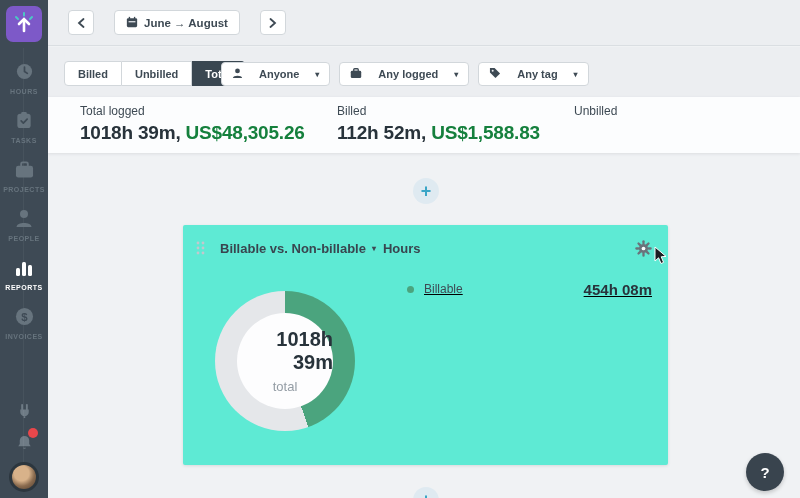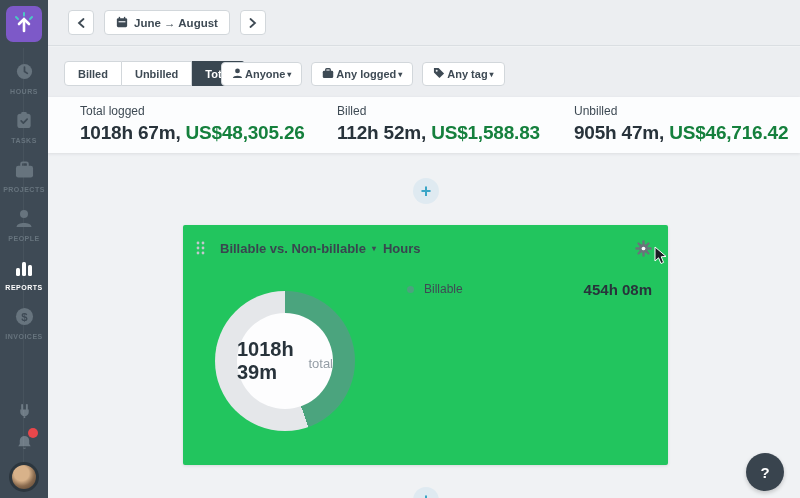--- a/index.html
+++ b/index.html
@@ -17,63 +17,63 @@
   .nav-label { font-size:7px; font-weight:700; letter-spacing:.5px; }
   .tool-icon { position:absolute; left:0; width:48px; display:flex; justify-content:center; color:#6E7B85; }
   .plug-wrap { top:402px; }
   .bell-wrap { top:434px; }
   .red-dot { position:absolute; left:28px; top:428px; width:10px; height:10px; border-radius:50%; background:#E8474B; z-index:3; }
   .avatar-ring { position:absolute; left:9px; top:462px; width:30px; height:30px; border-radius:50%; background:#2C363E; display:flex; align-items:center; justify-content:center; z-index:2; }
   .avatar { width:24px; height:24px; border-radius:50%; background:radial-gradient(circle at 40% 35%, #D8B28A 0 35%, #8A6B4F 60%, #4E3B2C 100%); }
 
   
   .topbar { position:absolute; left:48px; top:0; width:752px; height:46px; background:#ECEEF1; border-bottom:1px solid #DADEE2; }
-  .datenav { position:absolute; left:20px; top:10px; display:flex; gap:10px;border-radius:8px; }
+  .datenav { position:absolute; left:20px; top:10px; display:flex; gap:20px;border-radius:8px; }
   .btn { background:#FFFFFF; border:1px solid #D2D7DB; border-radius:4px; height:25px; display:flex; align-items:center; justify-content:center; color:#3E4A54; cursor:pointer; }
   .chev-btn { width:26px; }
   .date-btn { padding:0 11px; gap:6px; font-size:11.5px; font-weight:700; }
 
   
   .filtersrow { position:absolute; left:48px; top:47px; width:752px; height:50px; background:#ECEEF1; }
   .segmented { position:absolute; left:16px; top:14px; display:flex; }
   .seg { height:25px; padding:0 13px; background:#FFFFFF; border:1px solid #D2D7DB; border-left-width:0; font-size:11px; font-weight:700; color:#3E4A54; display:flex; align-items:center; cursor:pointer; }
   .seg:first-child { border-left-width:1px; border-radius:4px 0 0 4px; }
   .seg:last-child { border-radius:0 4px 4px 0; }
   .seg.active { background:#3A4751; border-color:#3A4751; color:#FFFFFF; }
   .dropdowns { position:absolute; left:173px; top:15px; display:flex; gap:9px; }
-  .dd { padding:0 10px; height:24px; gap:2px; font-size:11px; font-weight:700; }
+  .dd { padding:0 10px; height:24px; gap:16px; font-size:11px; font-weight:700; }
   .caret { font-size:8px; color:#3E4A54; }
 
   
   .summary { position:absolute; left:48px; top:97px; width:752px; height:56px; background:#FCFDFE; box-shadow:0 1px 3px rgba(40,50,60,.10); z-index:1; }
   .sum-col { position:absolute; top:7px; }
   .sum-col.c0 { left:32px; } .sum-col.c1 { left:289px; } .sum-col.c2 { left:526px; }
   .sum-label { font-size:12px; color:#3E4A54; }
   .sum-value { margin-top:4px; font-size:19px; font-weight:700; color:#28333B; letter-spacing:-.2px; }
   .sum-money { color:#15803d; }
 
   
   .add-btn { position:absolute; left:413px; top:178px; width:26px; height:26px; border-radius:50%; background:#DFEAF1; color:#3AA5C6; font-size:18px; font-weight:700; display:flex; align-items:center; justify-content:center; cursor:pointer; line-height:1; }
   .add-btn.partial { top:487px; }
 
-  .card { position:absolute; left:183px; top:225px; width:485px; height:240px; background:#22c55e; border-radius:2px; box-shadow:0 1px 3px rgba(40,50,60,.12); }
+  .card { position:absolute; left:183px; top:225px; width:485px; height:240px; background:#5eead4; border-radius:2px; box-shadow:0 1px 3px rgba(40,50,60,.12); }
   .card-header { height:46px; display:flex; align-items:center; padding:0 16px 0 13px; }
   .handle { margin-right:15px; display:flex; cursor:grab; }
   .card-title { font-size:13px; font-weight:700; color:#39454F; cursor:pointer; display:flex; align-items:center; gap:6px; }
   .card-subtitle { font-size:13px; font-weight:700; color:#39454F; margin-left:7px; }
   .gear { margin-left:auto; cursor:pointer; display:flex; }
 
   .card-body { display:flex; padding:6px 16px 0 32px; }
   .donut { width:140px; height:140px; border-radius:50%; margin-top:14px;
            background:conic-gradient(#4BA47E 0deg 160.5deg, #E5E7EA 160.5deg 360deg); position:relative; }
-  .donut-hole { position:absolute; inset:22px; border-radius:50%; background:#FDFDFE; display:flex; flex-direction:row; align-items:center; justify-content:center; }
+  .donut-hole { position:absolute; inset:22px; border-radius:50%; background:#FDFDFE; display:flex; flex-direction:column; align-items:center; justify-content:center;text-align:right; }
   .donut-value { font-size:20px; font-weight:700; color:#28333B; }
   .donut-label { font-size:13px; color:#949DA5; margin-top:5px; }
 
-  .legend { flex:1; margin-left:52px; margin-top:0; }
+  .legend { flex:1; margin-left:52px; margin-top:0;text-decoration:underline; }
   .legend-row { display:flex; align-items:center; height:24px; margin-bottom:4px; }
   .dot { width:7px; height:7px; border-radius:50%; margin-right:10px; }
   .legend-label { font-size:12px; color:#3E4A54; }
   .legend-value { margin-left:auto; font-size:15px; font-weight:700; color:#28333B; }
 
   .help-btn { position:absolute; left:746px; top:453px; width:38px; height:38px; border-radius:50%; background:#39444E; color:#FFFFFF; font-size:15px; font-weight:700; display:flex; align-items:center; justify-content:center; cursor:pointer; box-shadow:0 2px 4px rgba(0,0,0,.2); }
 
   .cursor { position:absolute; left:654px; top:246px; z-index:9; }
 </style>
 </head>
@@ -244,37 +244,33 @@
         <span>Any tag</span>
         <span class="caret">▾</span>
       </div>
     </div>
   </div>
 
   <div class="summary">
     <div class="sum-col c0">
       <div class="sum-label">Total logged</div>
       <div class="sum-value">
-        <span>1018h 67m,</span>
+        <span>1018h 39m,</span>
         <span class="sum-money">US$48,305.26</span>
       </div>
     </div>
     <div class="sum-col c1">
       <div class="sum-label">Billed</div>
       <div class="sum-value">
         <span>112h 52m,</span>
         <span class="sum-money">US$1,588.83</span>
       </div>
     </div>
     <div class="sum-col c2">
       <div class="sum-label">Unbilled</div>
-      <div class="sum-value">
-        <span>905h 47m,</span>
-        <span class="sum-money">US$46,716.42</span>
-      </div>
     </div>
   </div>
 
   <div class="add-btn">+</div>
 
   <div class="card">
     <div class="card-header">
       <span class="handle">
         <svg width="9" height="14" viewBox="0 0 9 14">
             <g fill="#C3C8CD">

